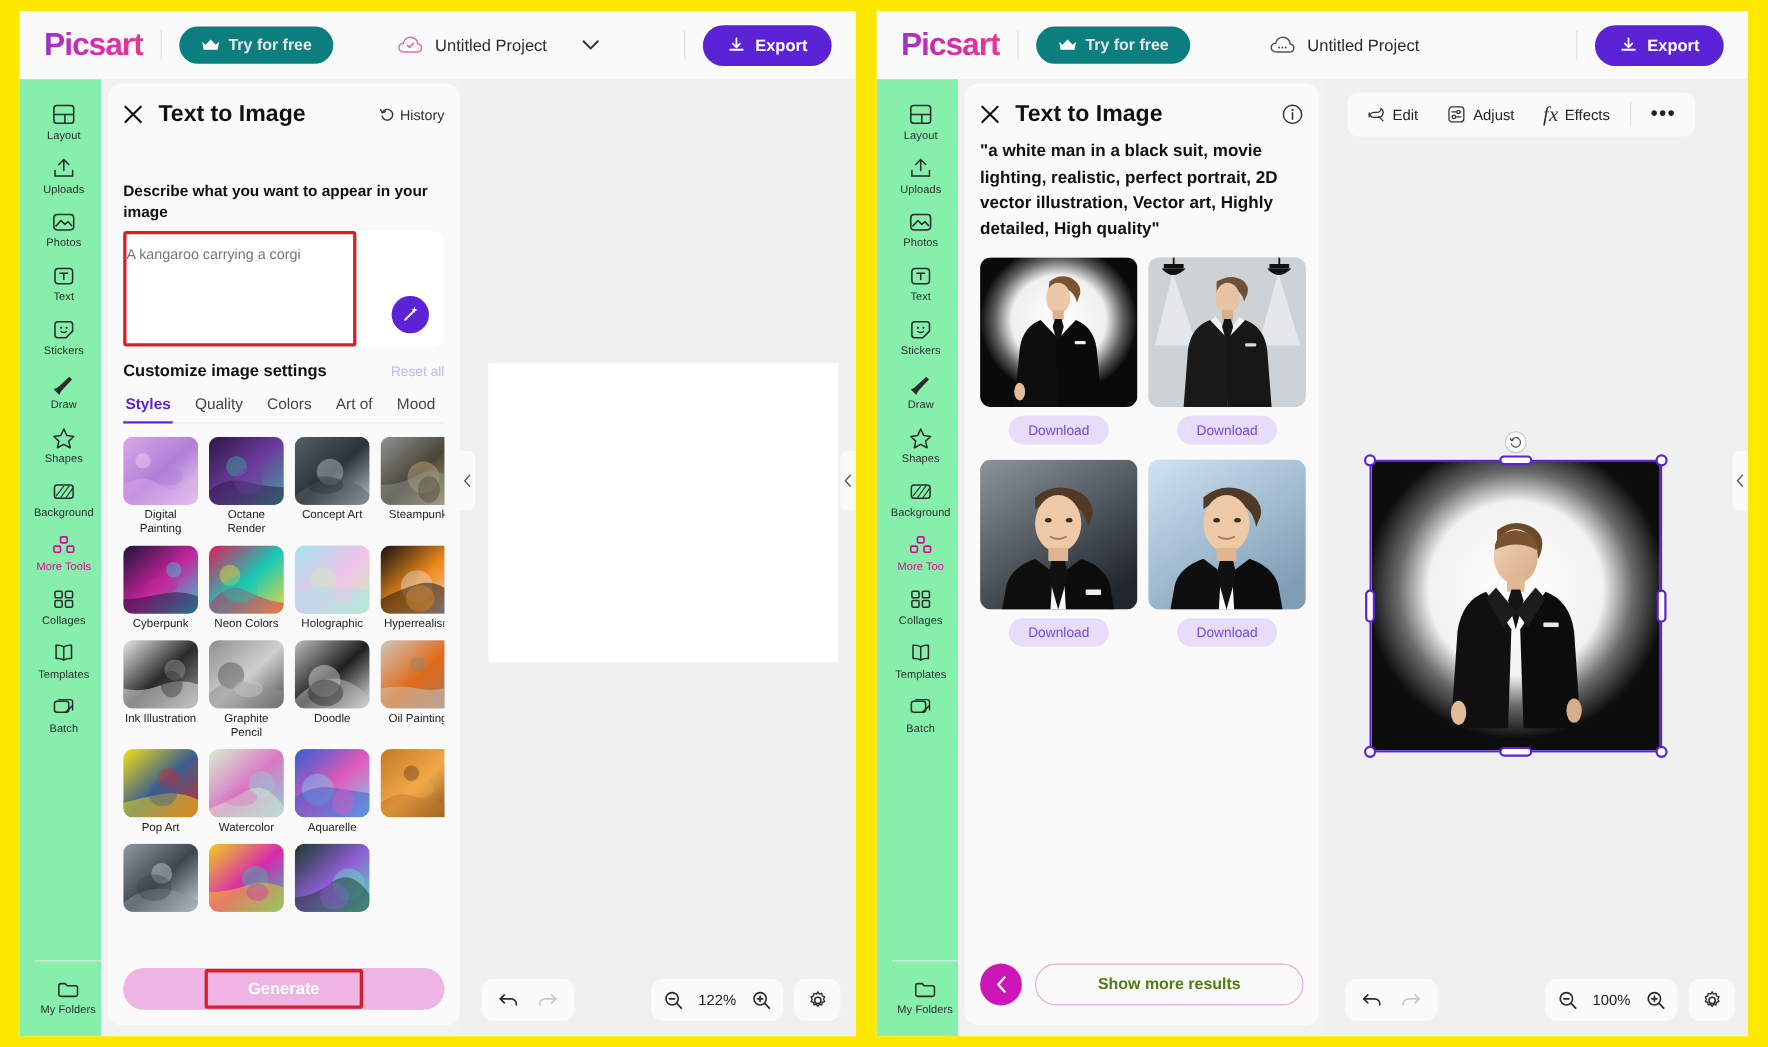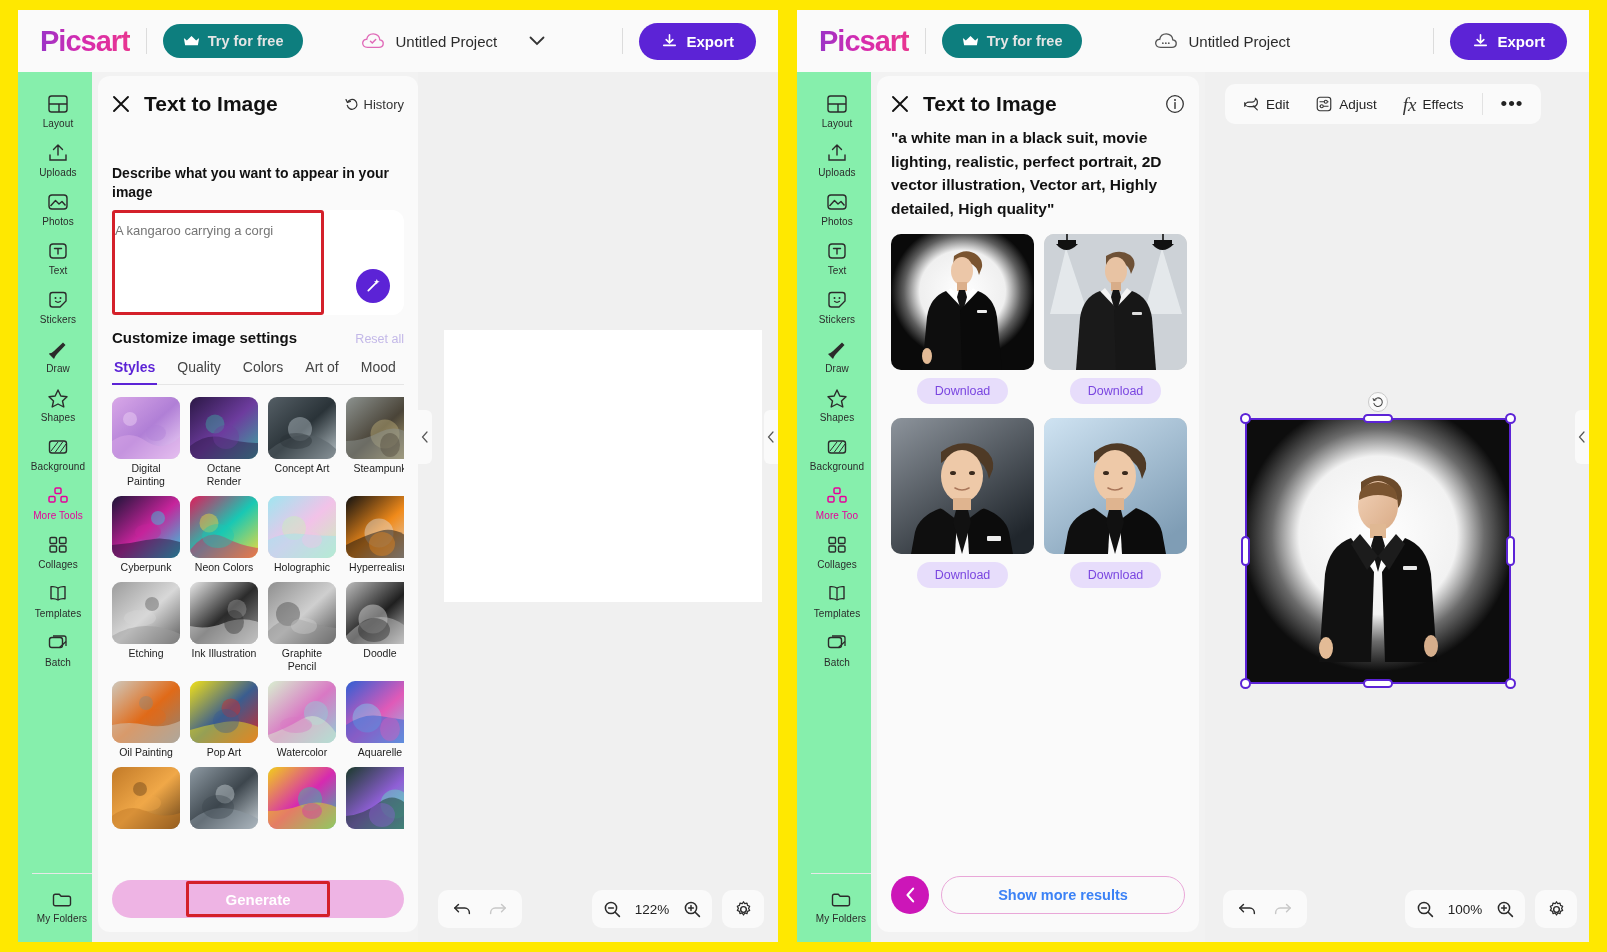--- a/index.html
+++ b/index.html
@@ -199,21 +199,21 @@
   .more-row {
     position: absolute; left: 14px; right: 14px; bottom: 18px;
     display: flex; align-items: center; gap: 12px;
   }
   .circ-back {
     width: 38px; height: 38px; border-radius: 50%; background: #cc16b8;
     display: flex; align-items: center; justify-content: center; cursor: pointer; flex: none;
   }
   .more-btn {
     flex: 1; height: 38px; border-radius: 19px; background: #fafafa;
-    border: 1px solid #e9a7d8; color: #3b82f6; font-size: 14.5px; font-weight: 700;
+    border: 1px solid #e9a7d8; color: #4d7c0f; font-size: 14.5px; font-weight: 700;
     cursor: pointer; font-family: "Liberation Sans", sans-serif;
   }
 
   
   .edit-toolbar {
     position: absolute; top: 12px; height: 40px;
     background: #fafafa; border-radius: 10px;
     display: flex; align-items: center; gap: 4px; padding: 0 6px;
   }
   .etb-item {
@@ -587,36 +587,20 @@
                     <stop offset="52%" stop-color="#f08a1a"></stop>
                     <stop offset="100%" stop-color="#dedede"></stop>
                   </linearGradient>
                 </defs>
                 <rect width="68" height="62" fill="url(#sg7)"></rect>
                 <circle cx="33" cy="37" r="14.5" fill="#dedede" opacity=".45"></circle>
                 <path d="M0 49 Q17 40 34 35 T68 46 V62 H0 Z" fill="#111111" opacity=".5"></path>
                 <ellipse cx="36" cy="48" rx="13" ry="12" fill="#f08a1a" opacity=".4"></ellipse>
               </svg>
               <div class="style-label">Hyperrealism</div>
-            </div>
-            <div class="style-cell">
-              <svg class="style-thumb" viewBox="0 0 68 62">
-                <defs>
-                  <linearGradient id="sg8" x1="0" y1="0" x2="1" y2="1">
-                    <stop offset="0%" stop-color="#9c9c9c"></stop>
-                    <stop offset="52%" stop-color="#d8d8d8"></stop>
-                    <stop offset="100%" stop-color="#5e5e5e"></stop>
-                  </linearGradient>
-                </defs>
-                <rect width="68" height="62" fill="url(#sg8)"></rect>
-                <circle cx="40" cy="22" r="7" fill="#5e5e5e" opacity=".45"></circle>
-                <path d="M0 54 Q17 44 34 44 T68 52 V62 H0 Z" fill="#9c9c9c" opacity=".5"></path>
-                <ellipse cx="28" cy="36" rx="16" ry="8" fill="#d8d8d8" opacity=".4"></ellipse>
-              </svg>
-              <div class="style-label">Etching</div>
             </div>
             <div class="style-cell">
               <svg class="style-thumb" viewBox="0 0 68 62">
                 <defs>
                   <linearGradient id="sg9" x1="0" y1="0" x2="1" y2="1">
                     <stop offset="0%" stop-color="#e9e9e9"></stop>
                     <stop offset="52%" stop-color="#2b2b2b"></stop>
                     <stop offset="100%" stop-color="#9a9a9a"></stop>
                   </linearGradient>
                 </defs>

